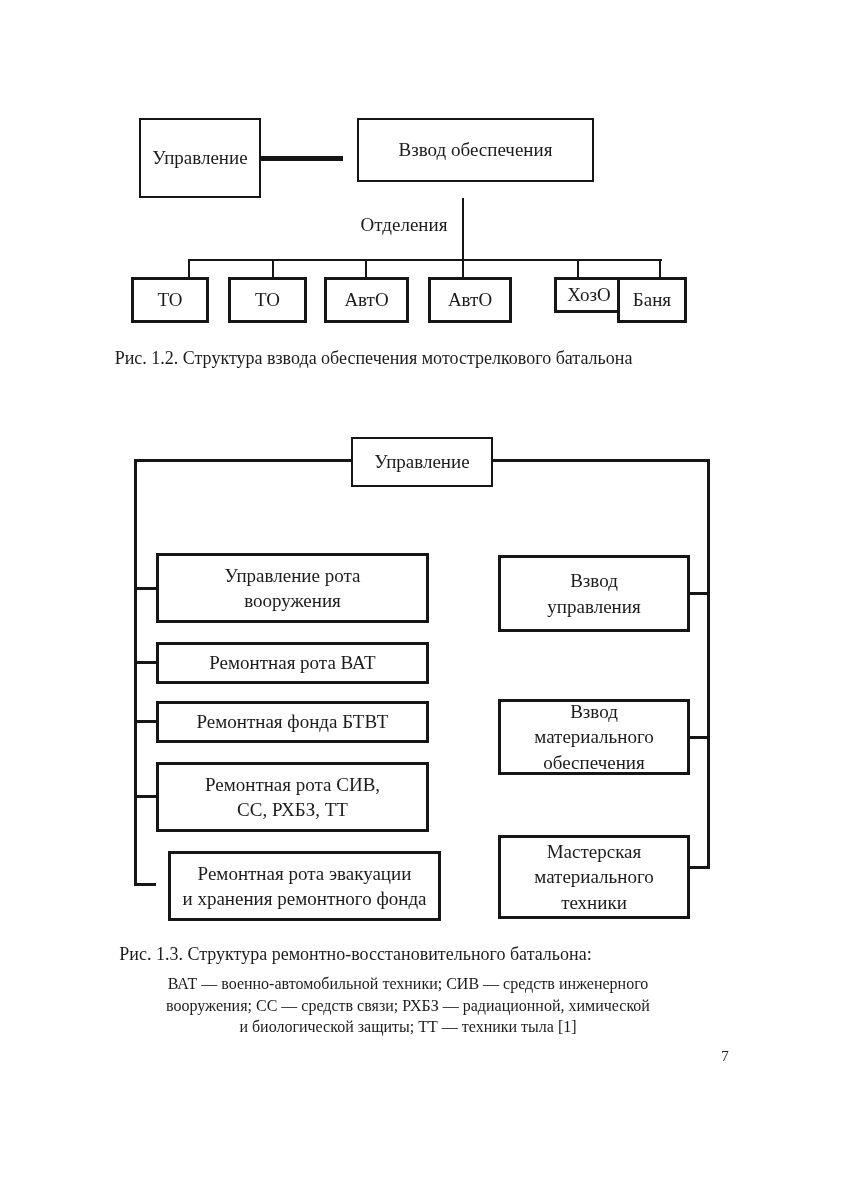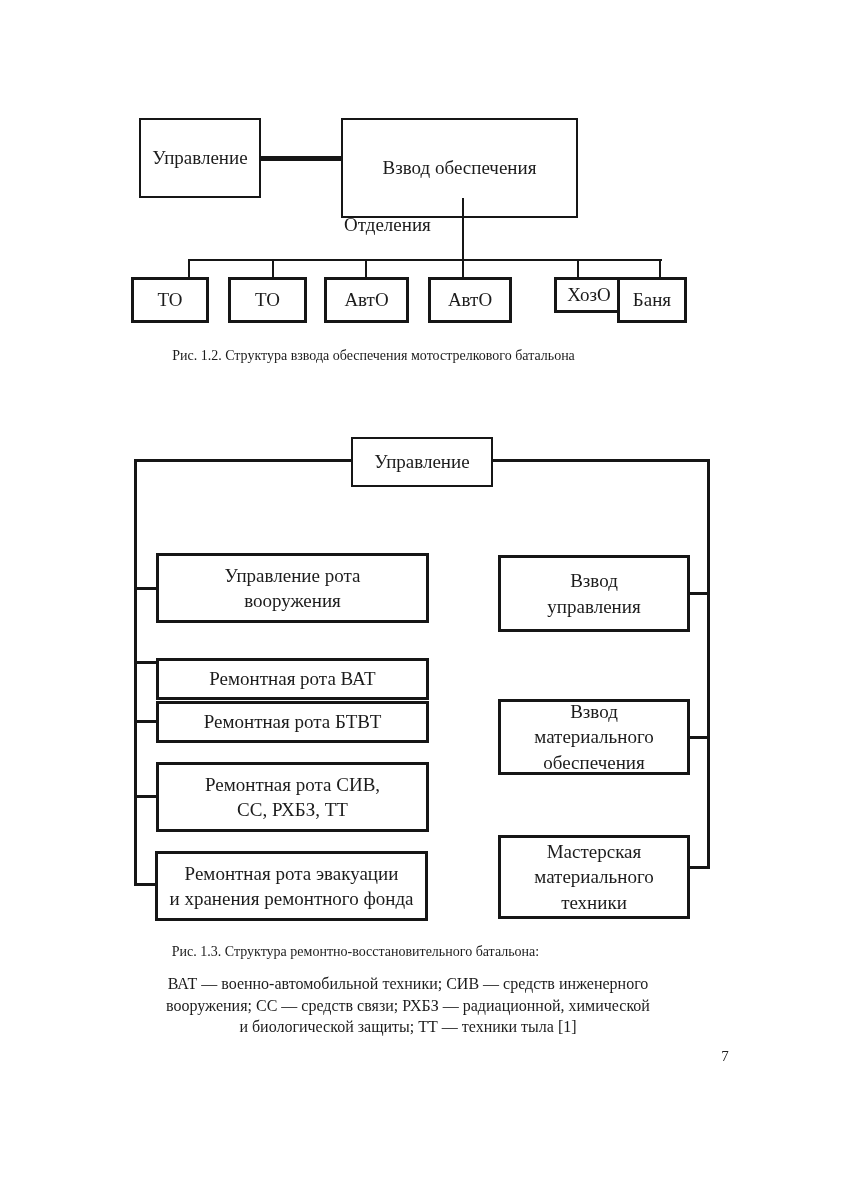--- a/index.html
+++ b/index.html
@@ -20,44 +20,44 @@
     text-align:center;
     white-space:pre-line;
     font-size:19px;line-height:1.32;
     color:#1c1c1c;
   }
   .b2{border:2px solid #161616;}
   .b3{border:3px solid #161616;}
   .line{position:absolute;background:#161616;}
   .caption{
     position:absolute;text-align:center;
-    font-size:14px;color:#1c1c1c;
+    font-size:18px;color:#1c1c1c;
   }
   .legend{
     position:absolute;text-align:center;
     font-size:16px;line-height:21.5px;color:#1c1c1c;margin-left:36px;
   }
   .branch-label{
-    position:absolute;text-align:left;
+    position:absolute;text-align:center;
     font-size:19px;color:#1c1c1c;
   }
   .pagenum{
     position:absolute;font-size:15px;color:#1c1c1c;text-align:center;
   }
 </style>
 </head>
 <body>
 
 <div class="page">
 
   <div class="abs" style="left:0;top:0;width:857px;height:340px;">
 
     <div class="box b2" style="left:139px;top:118px;width:122px;height:80px;">Управление</div>
 
-    <div class="box b2" style="left:341px;top:118px;width:237px;height:100px;">Взвод обеспечения</div>
+    <div class="box b2" style="left:357px;top:118px;width:237px;height:64px;">Взвод обеспечения</div>
 
     <div class="line" style="left:259px;top:156px;width:84px;height:5px;"></div>
 
     <div class="line" style="left:462px;top:198px;width:2px;height:79px;"></div>
 
     <div class="branch-label" style="left:344px;top:214px;width:120px;">Отделения</div>
 
     <div class="line" style="left:188px;top:259px;width:474px;height:2px;"></div>
 
     <div class="line" style="left:188px;top:261px;width:2px;height:16px;"></div>
@@ -91,25 +91,25 @@
     <div class="line" style="left:134px;top:300px;width:22px;height:3px;"></div>
     <div class="line" style="left:134px;top:375px;width:22px;height:3px;"></div>
     <div class="line" style="left:134px;top:463px;width:22px;height:3px;"></div>
 
     <div class="line" style="left:690px;top:172px;width:20px;height:3px;"></div>
     <div class="line" style="left:690px;top:316px;width:20px;height:3px;"></div>
     <div class="line" style="left:690px;top:446px;width:20px;height:3px;"></div>
 
     <div class="box b3" style="left:156px;top:133px;width:273px;height:70px;">Управление рота
 вооружения</div>
-    <div class="box b3" style="left:156px;top:238px;width:273px;height:42px;">Ремонтная рота ВАТ</div>
-    <div class="box b3" style="left:156px;top:281px;width:273px;height:42px;">Ремонтная рота БТВТ</div>
+    <div class="box b3" style="left:156px;top:222px;width:273px;height:42px;">Ремонтная рота ВАТ</div>
+    <div class="box b3" style="left:156px;top:281px;width:273px;height:42px;">Ремонтная фонда БТВТ</div>
     <div class="box b3" style="left:156px;top:342px;width:273px;height:70px;">Ремонтная рота СИВ,
 СС, РХБЗ, ТТ</div>
-    <div class="box b3" style="left:155px;top:431px;width:273px;height:70px;">Ремонтная рота эвакуации
+    <div class="box b3" style="left:168px;top:431px;width:273px;height:70px;">Ремонтная рота эвакуации
 и хранения ремонтного фонда</div>
 
     <div class="box b3" style="left:498px;top:135px;width:192px;height:77px;">Взвод
 управления</div>
     <div class="box b3" style="left:498px;top:279px;width:192px;height:76px;">Взвод
 материального
 обеспечения</div>
     <div class="box b3" style="left:498px;top:415px;width:192px;height:84px;">Мастерская
 материального
 техники</div>

